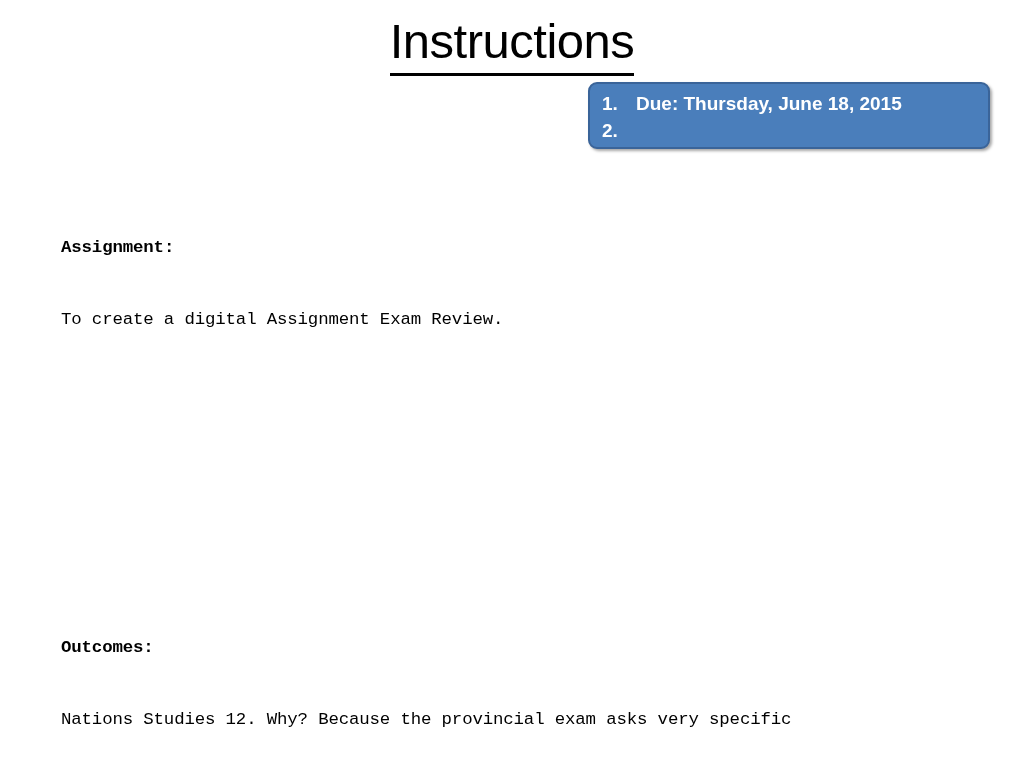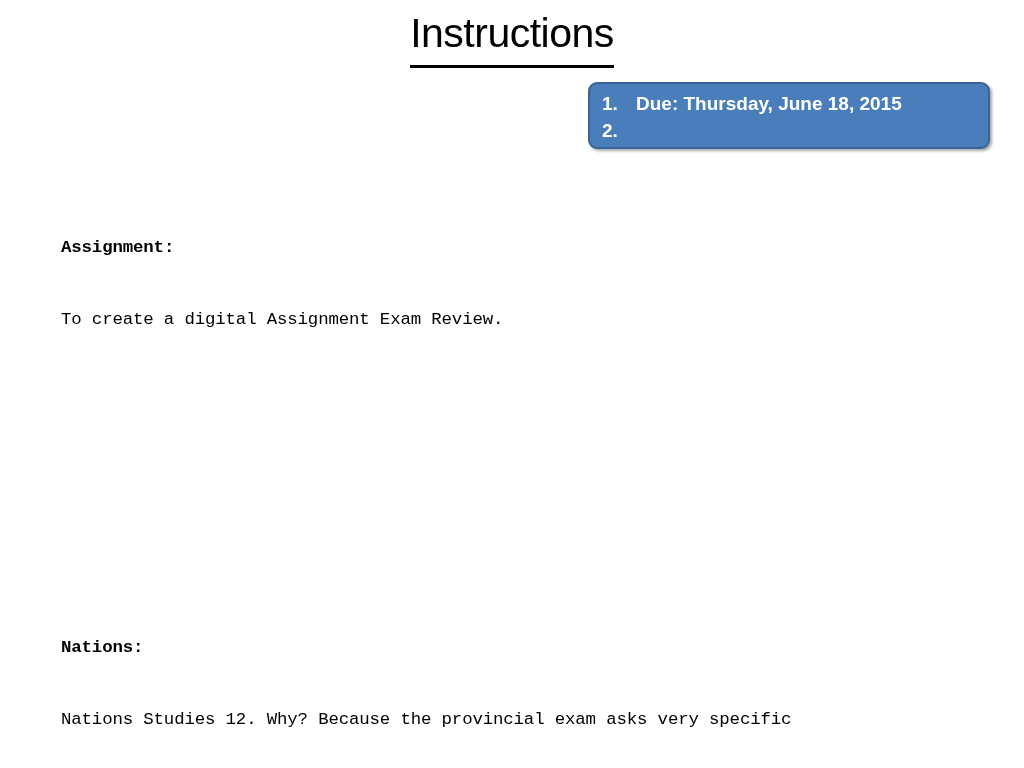--- a/index.html
+++ b/index.html
@@ -12,26 +12,26 @@
     height: 768px;
     position: relative;
     overflow: hidden;
     font-family: "Liberation Mono", "DejaVu Sans Mono", monospace;
     color: #000000;
   }
 
   
   #slide-title {
     position: absolute;
-    top: 4px;
+    top: 12px;
     left: 0;
     width: 1024px;
     text-align: center;
     font-family: "Liberation Sans", sans-serif;
-    font-size: 41px;
+    font-size: 49px;
     font-weight: 400;
     line-height: 58px;
     letter-spacing: -0.5px;
     color: #000000;
   }
   #slide-title .ul {
     display: inline-block;
     border-bottom: 3px solid #000000;
     padding-bottom: 3px;
   }
@@ -117,21 +117,21 @@
   
   <div class="section">
     <div class="section-head"><span>Assignment</span><span class="colon">:</span></div>
     <div class="para-line">To create a digital Assignment Exam Review.</div>
   </div>
 
   <div class="spacer"></div>
 
   
   <div class="section">
-    <div class="section-head"><span>Nations</span><span class="colon">:</span></div>
+    <div class="section-head"><span>Outcomes</span><span class="colon">:</span></div>
     <div class="para-line">Nations Studies 12. Why? Because the provincial exam asks very specific</div>
     
   </div>
 
   
 
   
   
 
   

